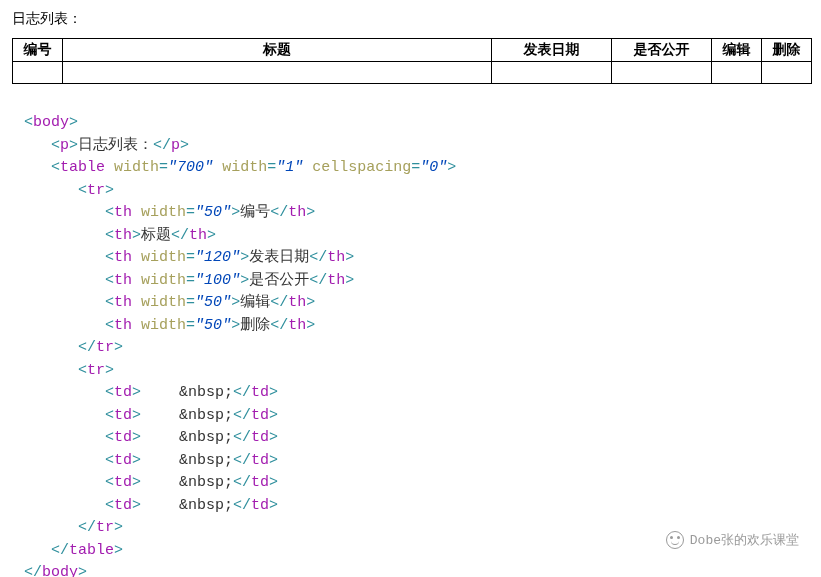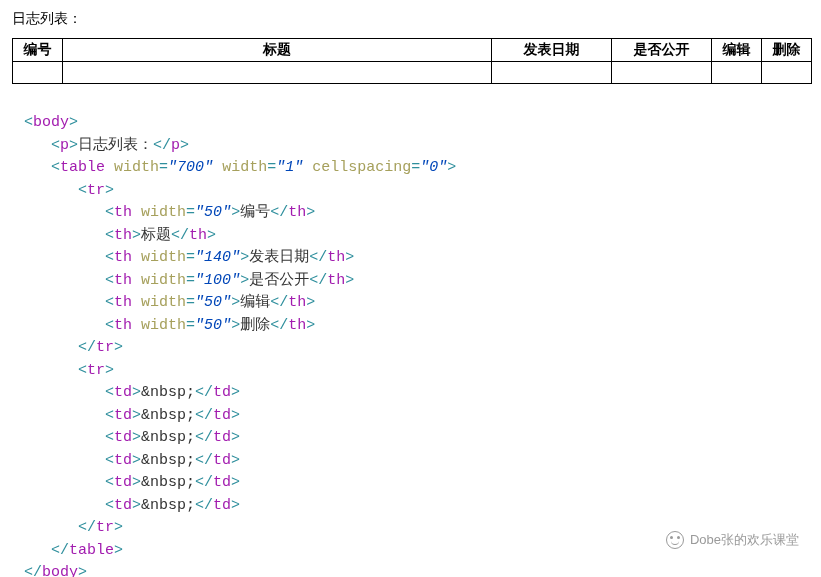--- a/index.html
+++ b/index.html
@@ -46,31 +46,31 @@
       line-height: 1.5;
       padding: 28px 0 0 24px;
       white-space: pre;
       color: #333;
     }
     .tag { color: #2f8f9d; }
     .tagname { color: #a21caf; }
     .attrname { color: #a6a05c; }
     .attrval { color: #0046b8; font-style: italic; }
     .text { color: #333; }
-    .entity { color: #333; }
+    .entity { color: #333; margin-left: 38px; }
     .watermark {
       position: absolute;
       right: 22px;
       bottom: 28px;
       display: flex;
       align-items: flex-end;
       gap: 6px;
       color: #9a9a9a;
       font-size: 13px;
-      font-family: Liberation Sans, sans-serif;
+      font-family: Liberation Mono, monospace;
     }
     .watermark-icon {
       width: 18px;
       height: 18px;
       border: 1.5px solid #9a9a9a;
       border-radius: 50%;
       display: flex;
       align-items: center;
       justify-content: center;
       position: relative;
@@ -126,21 +126,21 @@
   </tbody>
     </table>
 </div>
 
 <div class="code-block"><span class="tag">&lt;<span class="tagname">body</span>&gt;</span>
    <span class="tag">&lt;<span class="tagname">p</span>&gt;</span><span class="text">日志列表：</span><span class="tag">&lt;/<span class="tagname">p</span>&gt;</span>
    <span class="tag">&lt;<span class="tagname">table</span> <span class="attrname">width</span>=<span class="attrval">"<span>700</span>"</span> <span class="attrname">width</span>=<span class="attrval">"<span>1</span>"</span> <span class="attrname">cellspacing</span>=<span class="attrval">"<span>0</span>"</span>&gt;</span>
       <span class="tag">&lt;<span class="tagname">tr</span>&gt;</span>
          <span class="tag">&lt;<span class="tagname">th</span> <span class="attrname">width</span>=<span class="attrval">"<span>50</span>"</span>&gt;</span><span class="text">编号</span><span class="tag">&lt;/<span class="tagname">th</span>&gt;</span>
          <span class="tag">&lt;<span class="tagname">th</span>&gt;</span><span class="text">标题</span><span class="tag">&lt;/<span class="tagname">th</span>&gt;</span>
-         <span class="tag">&lt;<span class="tagname">th</span> <span class="attrname">width</span>=<span class="attrval">"<span>140</span>"</span>&gt;</span><span class="text">发表日期</span><span class="tag">&lt;/<span class="tagname">th</span>&gt;</span>
+         <span class="tag">&lt;<span class="tagname">th</span> <span class="attrname">width</span>=<span class="attrval">"<span>120</span>"</span>&gt;</span><span class="text">发表日期</span><span class="tag">&lt;/<span class="tagname">th</span>&gt;</span>
          <span class="tag">&lt;<span class="tagname">th</span> <span class="attrname">width</span>=<span class="attrval">"<span>100</span>"</span>&gt;</span><span class="text">是否公开</span><span class="tag">&lt;/<span class="tagname">th</span>&gt;</span>
          <span class="tag">&lt;<span class="tagname">th</span> <span class="attrname">width</span>=<span class="attrval">"<span>50</span>"</span>&gt;</span><span class="text">编辑</span><span class="tag">&lt;/<span class="tagname">th</span>&gt;</span>
          <span class="tag">&lt;<span class="tagname">th</span> <span class="attrname">width</span>=<span class="attrval">"<span>50</span>"</span>&gt;</span><span class="text">删除</span><span class="tag">&lt;/<span class="tagname">th</span>&gt;</span>
       <span class="tag">&lt;/<span class="tagname">tr</span>&gt;</span>
       <span class="tag">&lt;<span class="tagname">tr</span>&gt;</span>
          <span class="tag">&lt;<span class="tagname">td</span>&gt;</span><span class="entity">&amp;nbsp;</span><span class="tag">&lt;/<span class="tagname">td</span>&gt;</span>
          <span class="tag">&lt;<span class="tagname">td</span>&gt;</span><span class="entity">&amp;nbsp;</span><span class="tag">&lt;/<span class="tagname">td</span>&gt;</span>
          <span class="tag">&lt;<span class="tagname">td</span>&gt;</span><span class="entity">&amp;nbsp;</span><span class="tag">&lt;/<span class="tagname">td</span>&gt;</span>
          <span class="tag">&lt;<span class="tagname">td</span>&gt;</span><span class="entity">&amp;nbsp;</span><span class="tag">&lt;/<span class="tagname">td</span>&gt;</span>
          <span class="tag">&lt;<span class="tagname">td</span>&gt;</span><span class="entity">&amp;nbsp;</span><span class="tag">&lt;/<span class="tagname">td</span>&gt;</span>

